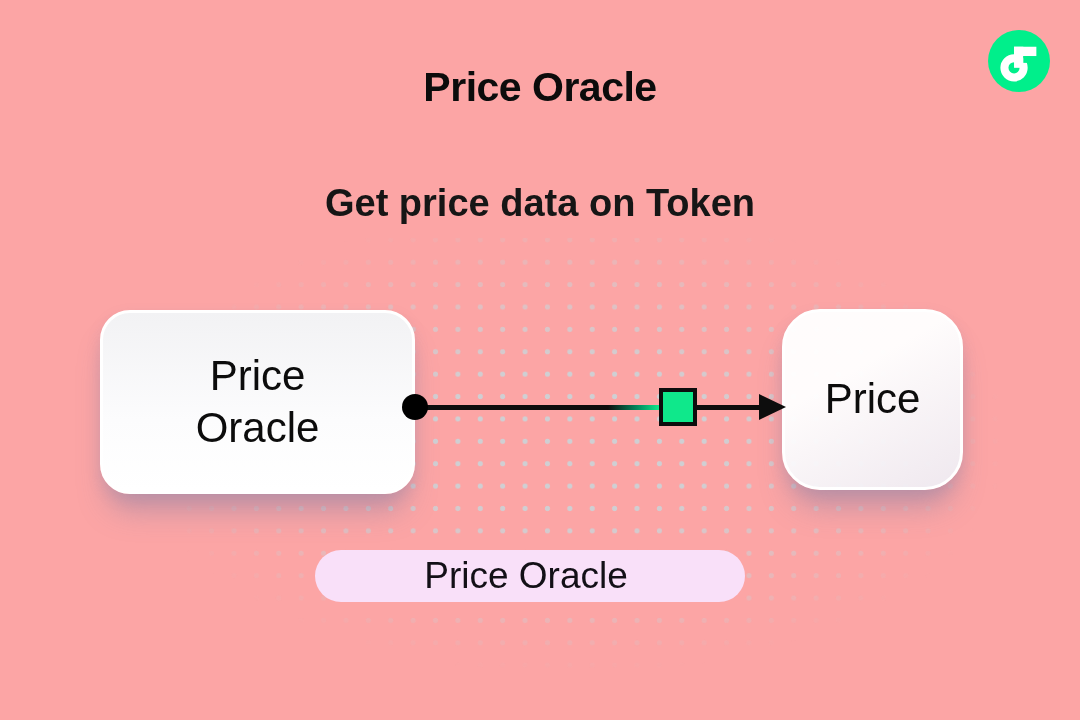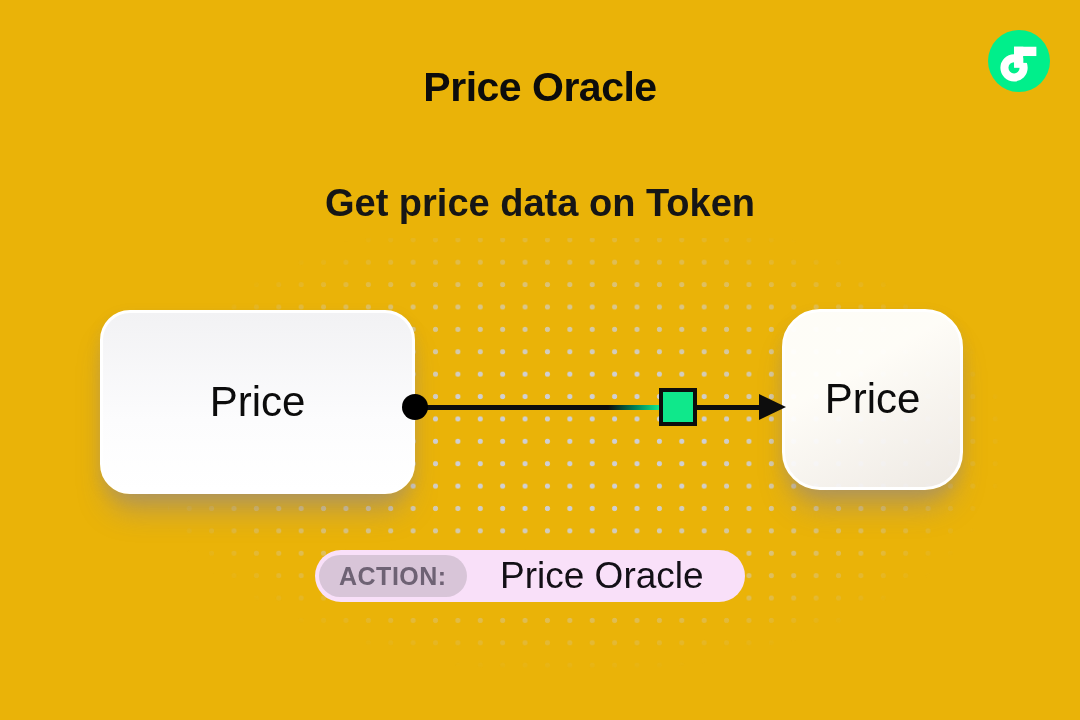--- a/index.html
+++ b/index.html
@@ -3,21 +3,21 @@
 <meta charset="utf-8">
 <style>
   html,body{margin:0;padding:0;}
   body{
     font-family:"Liberation Sans","DejaVu Sans",sans-serif;
     background:#e9e9e9;
   }
   .canvas{
     position:relative;
     width:1080px;height:720px;
-    background:#eab308;
+    background:#fca5a5;
     overflow:hidden;
   }
   
   .dots{
     position:absolute;left:168px;top:238px;width:860px;height:460px;
     background-image:radial-gradient(circle,#cfcfd3 2.2px,rgba(207,207,211,0) 3px);
     background-size:22.4px 22.4px;
     background-position:10px 13px;
     -webkit-mask-image:radial-gradient(ellipse 52% 52% at 47% 44%,#000 30%,rgba(0,0,0,.55) 65%,transparent 98%);
     mask-image:radial-gradient(ellipse 52% 52% at 47% 44%,#000 30%,rgba(0,0,0,.55) 65%,transparent 98%);
@@ -118,31 +118,31 @@
     <circle cx="50" cy="50" r="50" fill="#00ef8b"></circle>
     <rect x="42" y="27" width="36" height="15" fill="#ffffff"></rect>
     <rect x="42" y="27" width="15" height="34" fill="#ffffff"></rect>
     <circle cx="42" cy="61" r="15.5" fill="none" stroke="#ffffff" stroke-width="13"></circle>
     <rect x="57" y="42" width="11" height="11" fill="#00ef8b"></rect>
   </svg>
 
   <div class="node node-source">
     <div class="node-label">
       <div>Price</div>
+      <div>Oracle</div>
     </div>
   </div>
 
   <div class="conn-line"></div>
   <div class="conn-line-green"></div>
   <div class="conn-dot"></div>
   <div class="conn-square"></div>
   <div class="conn-arrow"></div>
 
   <div class="node node-target">
     <div class="node-label">Price</div>
   </div>
 
   <div class="action-pill">
-    <span class="action-badge">ACTION:</span>
     <span class="action-value">Price Oracle</span>
   </div>
 
 </div>
 
 </body></html>

